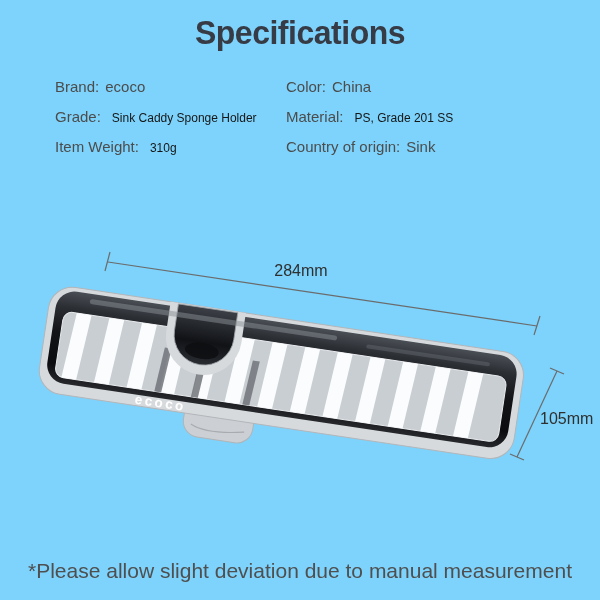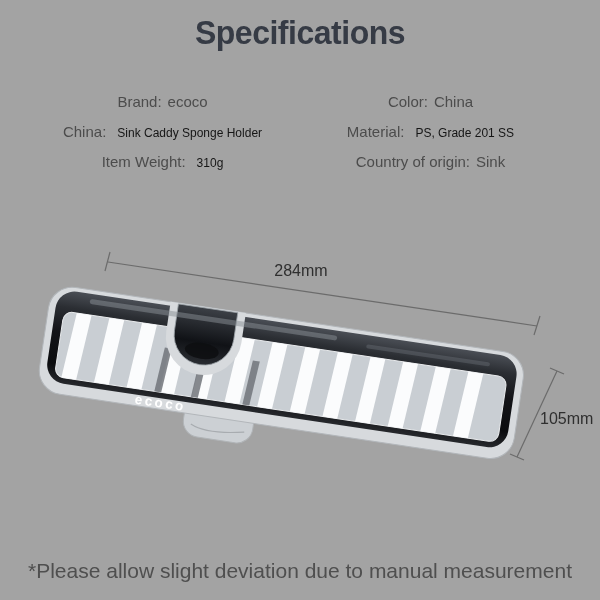--- a/index.html
+++ b/index.html
@@ -1,27 +1,27 @@
 <!DOCTYPE html>
 <html><head>
 <meta charset="utf-8">
 <style>
   html,body { margin:0; padding:0; background:#fff; }
   #screen {
-    position:relative; width:600px; height:600px; background:#a3a3a3;
+    position:relative; width:600px; height:600px; background:#7dd3fc;
     font-family:"Liberation Sans", sans-serif; overflow:hidden;
   }
   .page-title {
     position:absolute; top:13px; left:0; width:600px; text-align:center;
     font-size:34px; font-weight:700; color:#363b45; letter-spacing:-0.5px;
     transform:scaleX(0.94); margin:0;
   }
   .specs {
-    position:absolute; top:87px; left:55px; width:520px;
-    display:grid; grid-template-columns:215px 1fr; column-gap:16px;text-align:center;
+    position:absolute; top:72px; left:55px; width:520px;
+    display:grid; grid-template-columns:215px 1fr; column-gap:16px;
   }
   .spec-col { display:flex; flex-direction:column; }
   .spec-row { height:30px; line-height:30px; white-space:nowrap; }
   .spec-label { font-size:15px; color:#4c4c4c; }
   .spec-value { font-size:15px; color:#4c4c4c; margin-left:6px; }
   .spec-value.emph { font-size:12px; color:#161616;margin-left:11px; }
   .figure-svg { position:absolute; top:0; left:0; }
   .footer-note {
     position:absolute; top:559px; left:0; width:600px; text-align:center;
     font-size:21px; color:#4f4f4f;
@@ -33,21 +33,21 @@
 <div id="screen">
 
   <h1 class="page-title">Specifications</h1>
 
   <div class="specs">
     <div class="spec-col">
       <div class="spec-row">
         <span class="spec-label">Brand:</span><span class="spec-value">ecoco</span>
       </div>
       <div class="spec-row">
-        <span class="spec-label">China:</span><span class="spec-value emph">Sink Caddy Sponge Holder</span>
+        <span class="spec-label">Grade:</span><span class="spec-value emph">Sink Caddy Sponge Holder</span>
       </div>
       <div class="spec-row">
         <span class="spec-label">Item Weight:</span><span class="spec-value emph">310g</span>
       </div>
     </div>
     <div class="spec-col">
       <div class="spec-row">
         <span class="spec-label">Color:</span><span class="spec-value">China</span>
       </div>
       <div class="spec-row">

